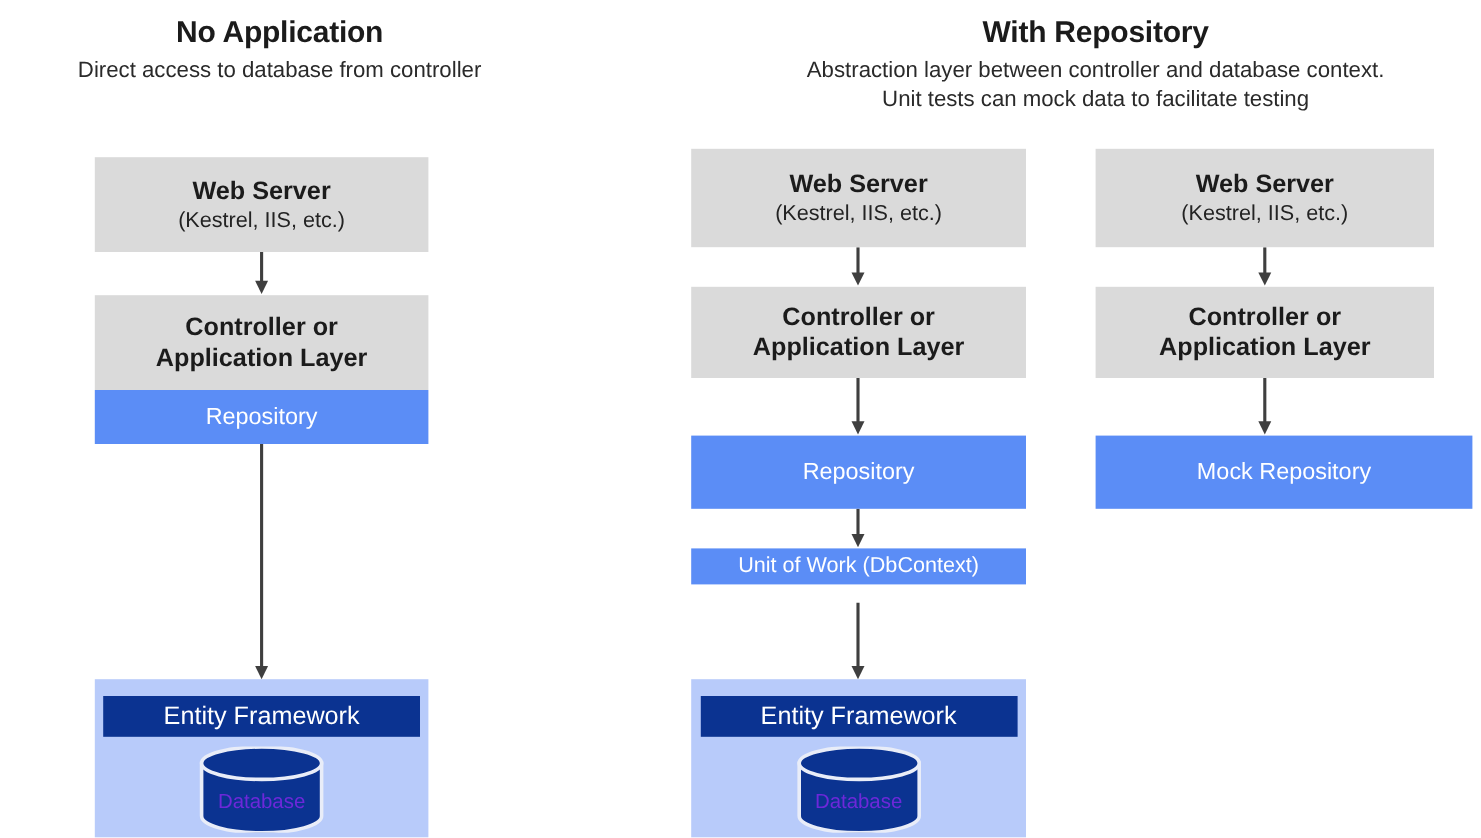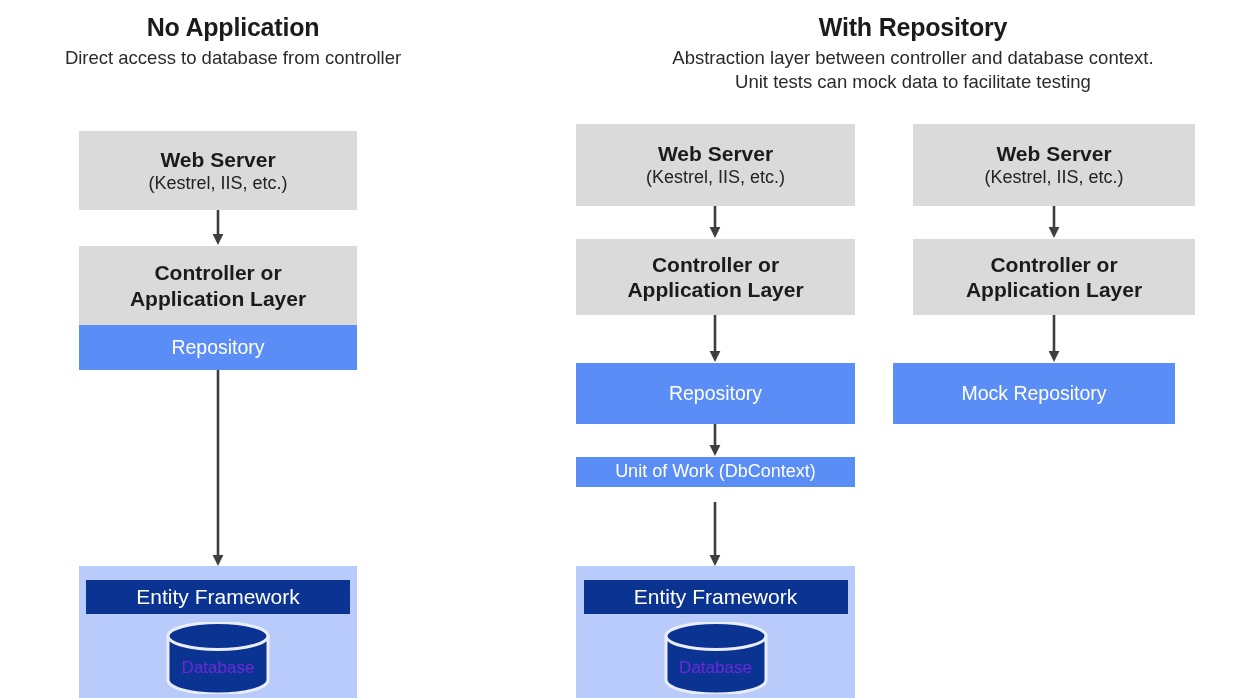--- a/index.html
+++ b/index.html
@@ -249,15 +249,15 @@
 Application Layer</div>
 </div>
 
 <div class="arrow" style="left:1044px; top:315px; width:20px; height:48px;">
   <svg width="20" height="48" viewBox="0 0 20 48">
     <line x1="10" y1="0" x2="10" y2="38" stroke="#3f3f3f" stroke-width="2.6"></line>
     <polygon points="10,47 4.6,36 15.4,36" fill="#3f3f3f"></polygon>
   </svg>
 </div>
 
-<div class="box box-blue" style="left:893px; top:363px; width:282px; height:61px;">
+<div class="box box-blue" style="left:913px; top:363px; width:314px; height:61px;">
   <div class="t-light">Mock Repository</div>
 </div>
 
 </body></html>

